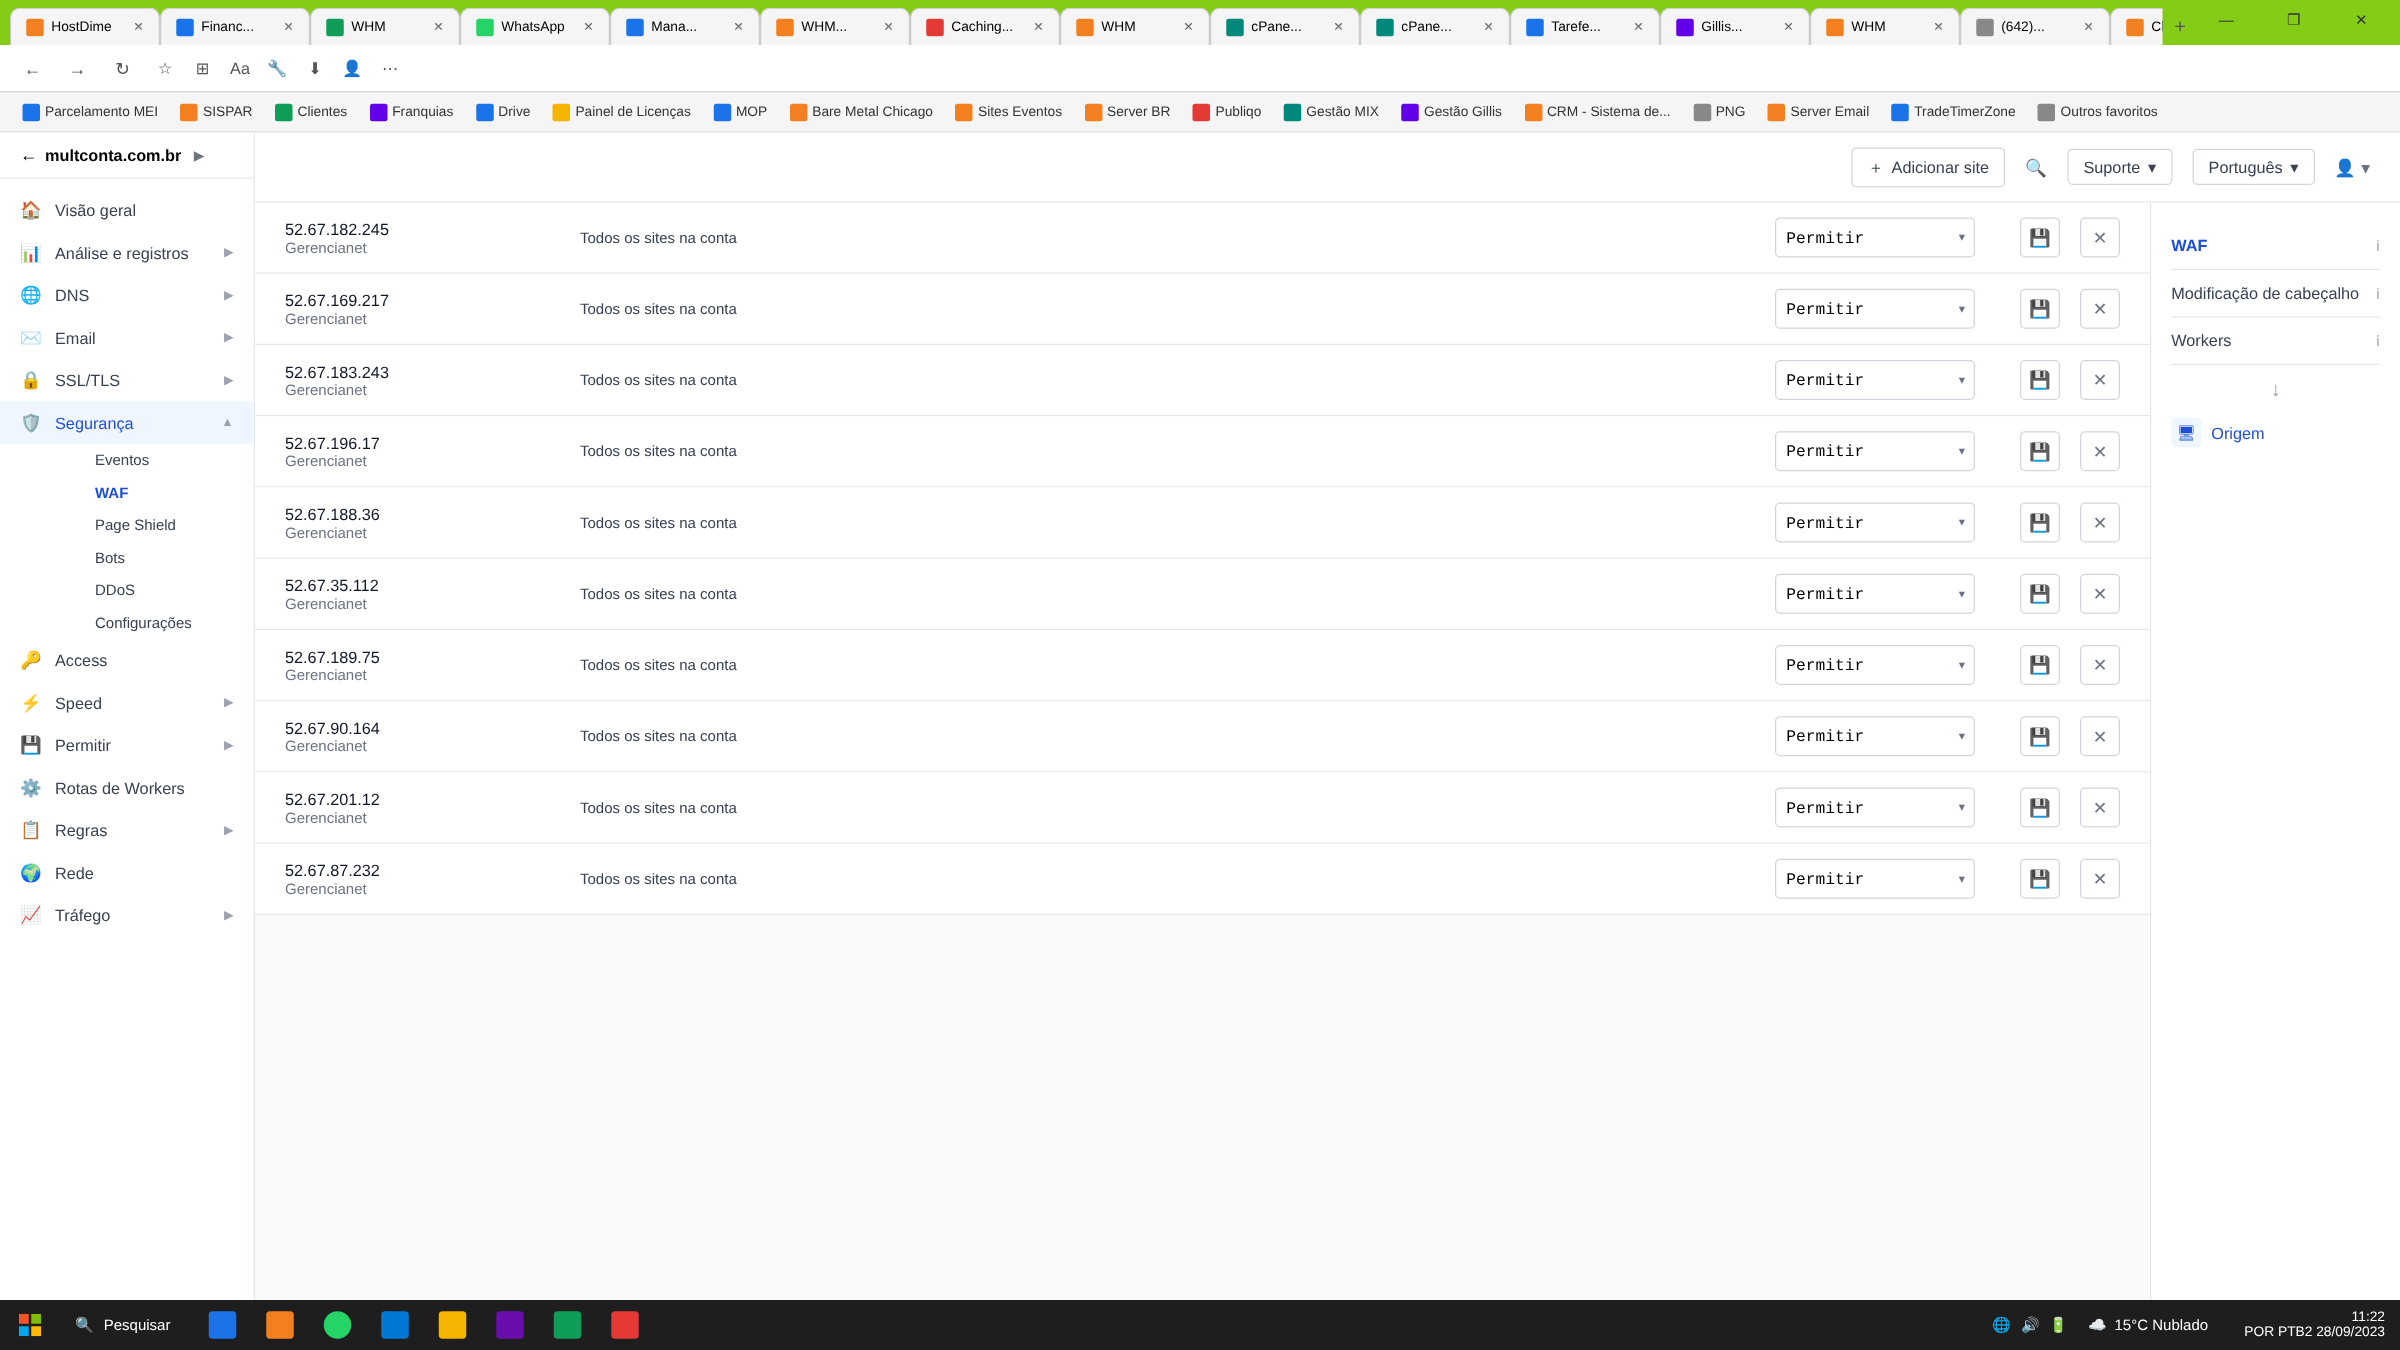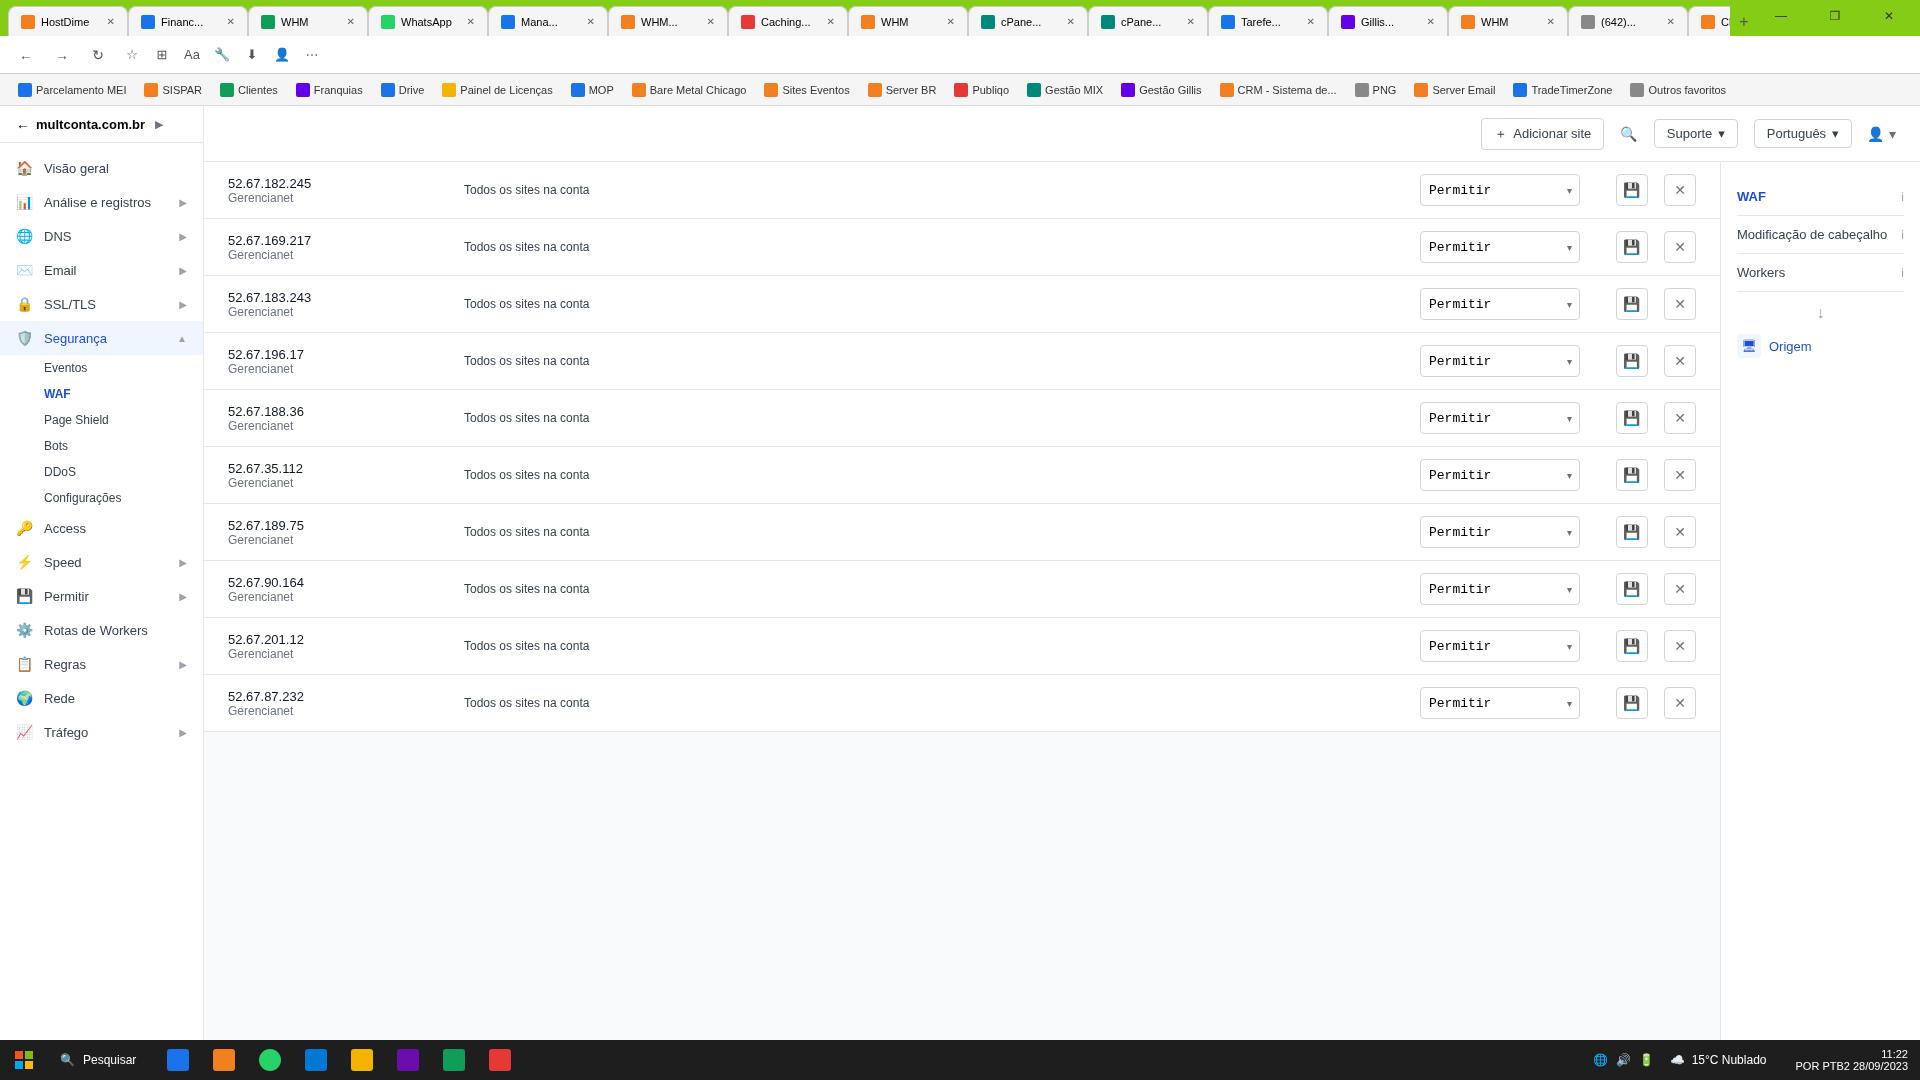--- a/index.html
+++ b/index.html
@@ -33,21 +33,21 @@
     
     .sidebar { width: 204px; background: #fff; border-right: 1px solid #e5e7eb; display: flex; flex-direction: column; overflow-y: auto; flex-shrink: 0; }
     .sidebar-logo { padding: 16px; display: flex; align-items: center; gap: 8px; border-bottom: 1px solid #e5e7eb; }
     .sidebar-domain { display: flex; align-items: center; gap: 6px; padding: 10px 16px; cursor: pointer; border-bottom: 1px solid #e5e7eb; }
     .sidebar-nav { flex: 1; padding: 8px 0; }
     .nav-item { display: flex; align-items: center; gap: 10px; padding: 8px 16px; cursor: pointer; color: #374151; font-size: 13px; }
     .nav-item.active { background: #eff6ff; color: #1d4ed8; }
     .nav-item .nav-icon { width: 18px; height: 18px; display: flex; align-items: center; justify-content: center; flex-shrink: 0; font-size: 14px; }
     .nav-item .nav-label { flex: 1; }
     .nav-item .expand-icon { font-size: 10px; color: #9ca3af; }
-    .nav-sub { padding: 0; }
+    .nav-sub { padding: 0; margin-left: 32px; }
     .nav-sub-item { display: flex; align-items: center; padding: 6px 16px 6px 44px; cursor: pointer; font-size: 12px; color: #374151; }
     .nav-sub-item.active { color: #1d4ed8; font-weight: 600; }
     .sidebar-collapse { display: flex; align-items: center; gap: 8px; padding: 12px 16px; cursor: pointer; color: #6b7280; font-size: 12px; border-top: 1px solid #e5e7eb; }
 
     
     .main-content { flex: 1; overflow-y: auto; background: #f9fafb; }
     .waf-entry { display: flex; align-items: center; padding: 12px 24px; border-bottom: 1px solid #e5e7eb; background: #fff; gap: 16px; }
     .waf-entry-ip { min-width: 220px; }
     .waf-ip { font-size: 13px; font-weight: 500; color: #111827; }
     .waf-name { font-size: 12px; color: #6b7280; }

